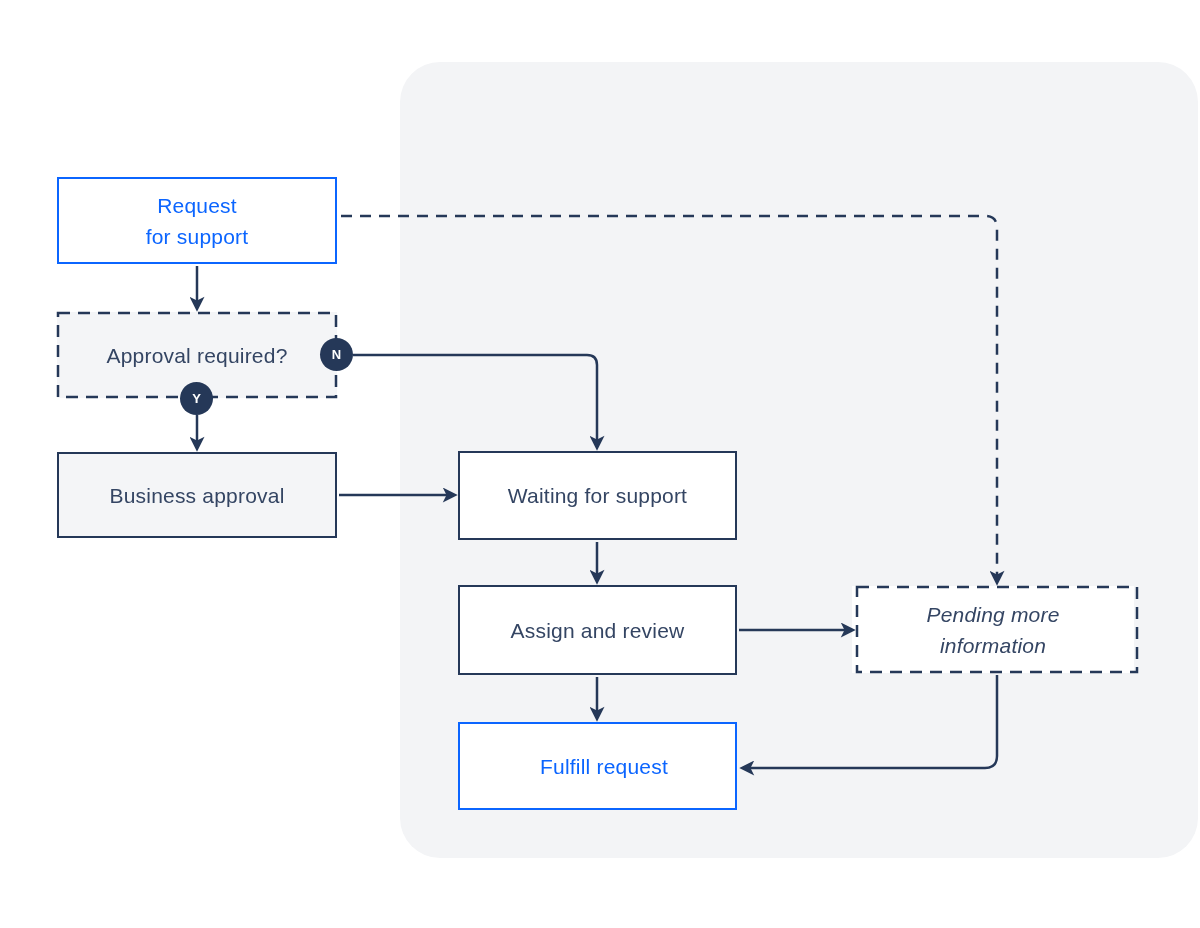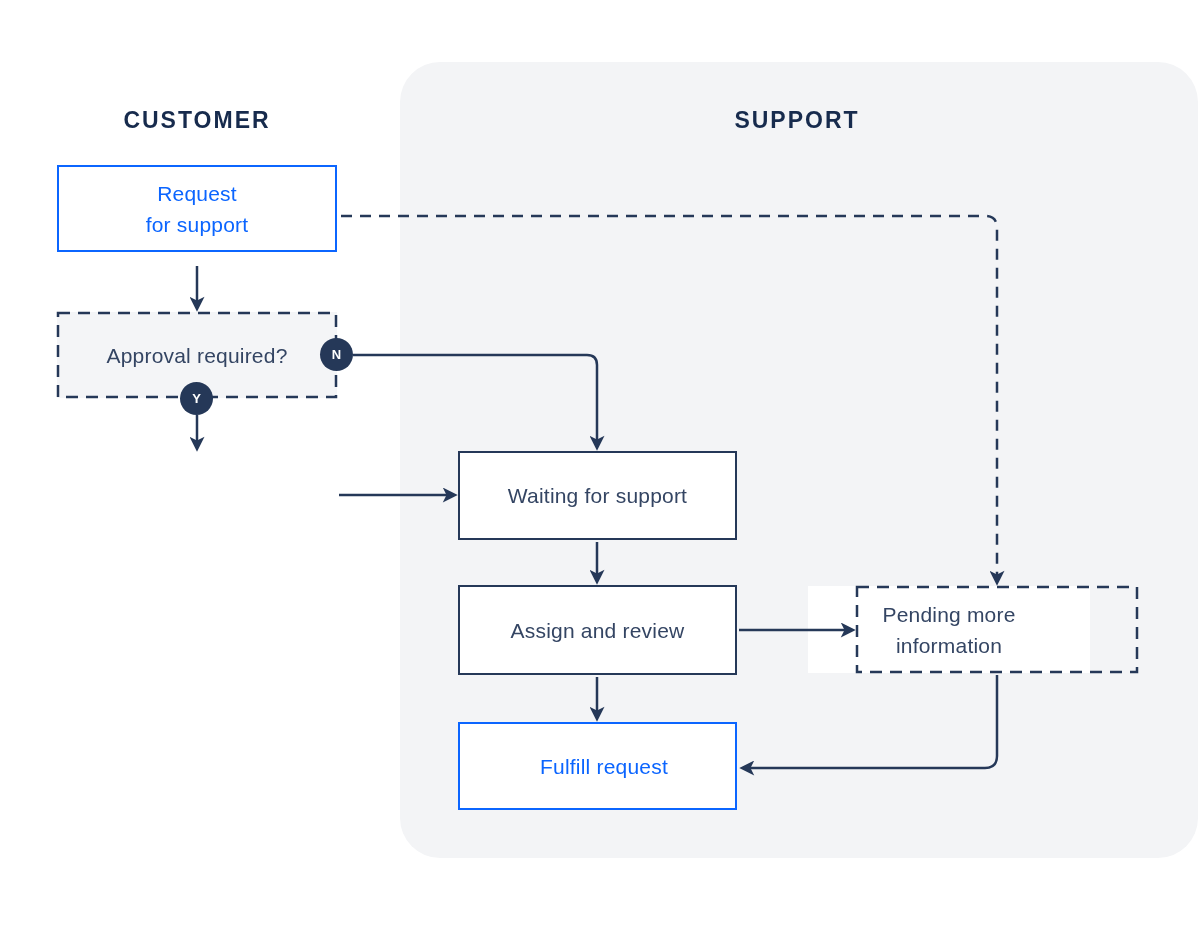--- a/index.html
+++ b/index.html
@@ -59,27 +59,27 @@
     letter-spacing: 0.2px;
     color: var(--label-navy);
     background: #fff;
     border: 2px solid var(--navy);
     z-index: 2;
   }
   .node.blue  { border-color: var(--accent-blue); color: var(--accent-blue); }
   .node.dashed { border: none; } 
   .node.grayfill { background: var(--gray-box-bg); text-align: right; }
 
-  #node-request  { left: 57px;  top: 165px; width: 280px; height: 87px; }
+  #node-request  { left: 57px;  top: 177px; width: 280px; height: 87px; }
   #node-approval { left: 57px;  top: 312px; width: 280px; height: 86px; }
   #node-business { left: 57px;  top: 452px; width: 280px; height: 86px; }
   #node-waiting  { left: 458px; top: 451px; width: 279px; height: 89px; }
   #node-assign   { left: 458px; top: 585px; width: 279px; height: 90px; }
   #node-fulfill  { left: 458px; top: 722px; width: 279px; height: 88px; padding-left: 13px; }
-  #node-pending  { left: 808px; top: 586px; width: 282px; height: 87px; }
+  #node-pending  { left: 852px; top: 586px; width: 282px; height: 87px; font-style: italic; }
 
   .connector-layer {
     position: absolute;
     left: 0; top: 0;
     width: 1200px; height: 928px;
     z-index: 3;
     pointer-events: none;
   }
   .edge {
     fill: none;
@@ -111,32 +111,33 @@
   #badge-n { left: 320px; top: 338px; }
   #badge-y { left: 180px; top: 382px; }
 </style>
 </head>
 <body>
 
 <div class="canvas">
 
   <div class="panel"></div>
 
-  <div class="lane-heading customer">CUSTOMER</div>
-  <div class="lane-heading support">SUPPORT</div>
 
   <div class="node blue" id="node-request">
     <span>Request</span>
     <span>for support</span>
   </div>
 
   <div class="node dashed grayfill" id="node-approval">
     <span>Approval required?</span>
   </div>
 
+  <div class="node grayfill" id="node-business">
+    <span>Business approval</span>
+  </div>
 
   <div class="node" id="node-assign">
     <span>Assign and review</span>
   </div>
 
   <div class="node" id="node-waiting">
     <span>Waiting for support</span>
   </div>
 
   <div class="node blue" id="node-fulfill">

